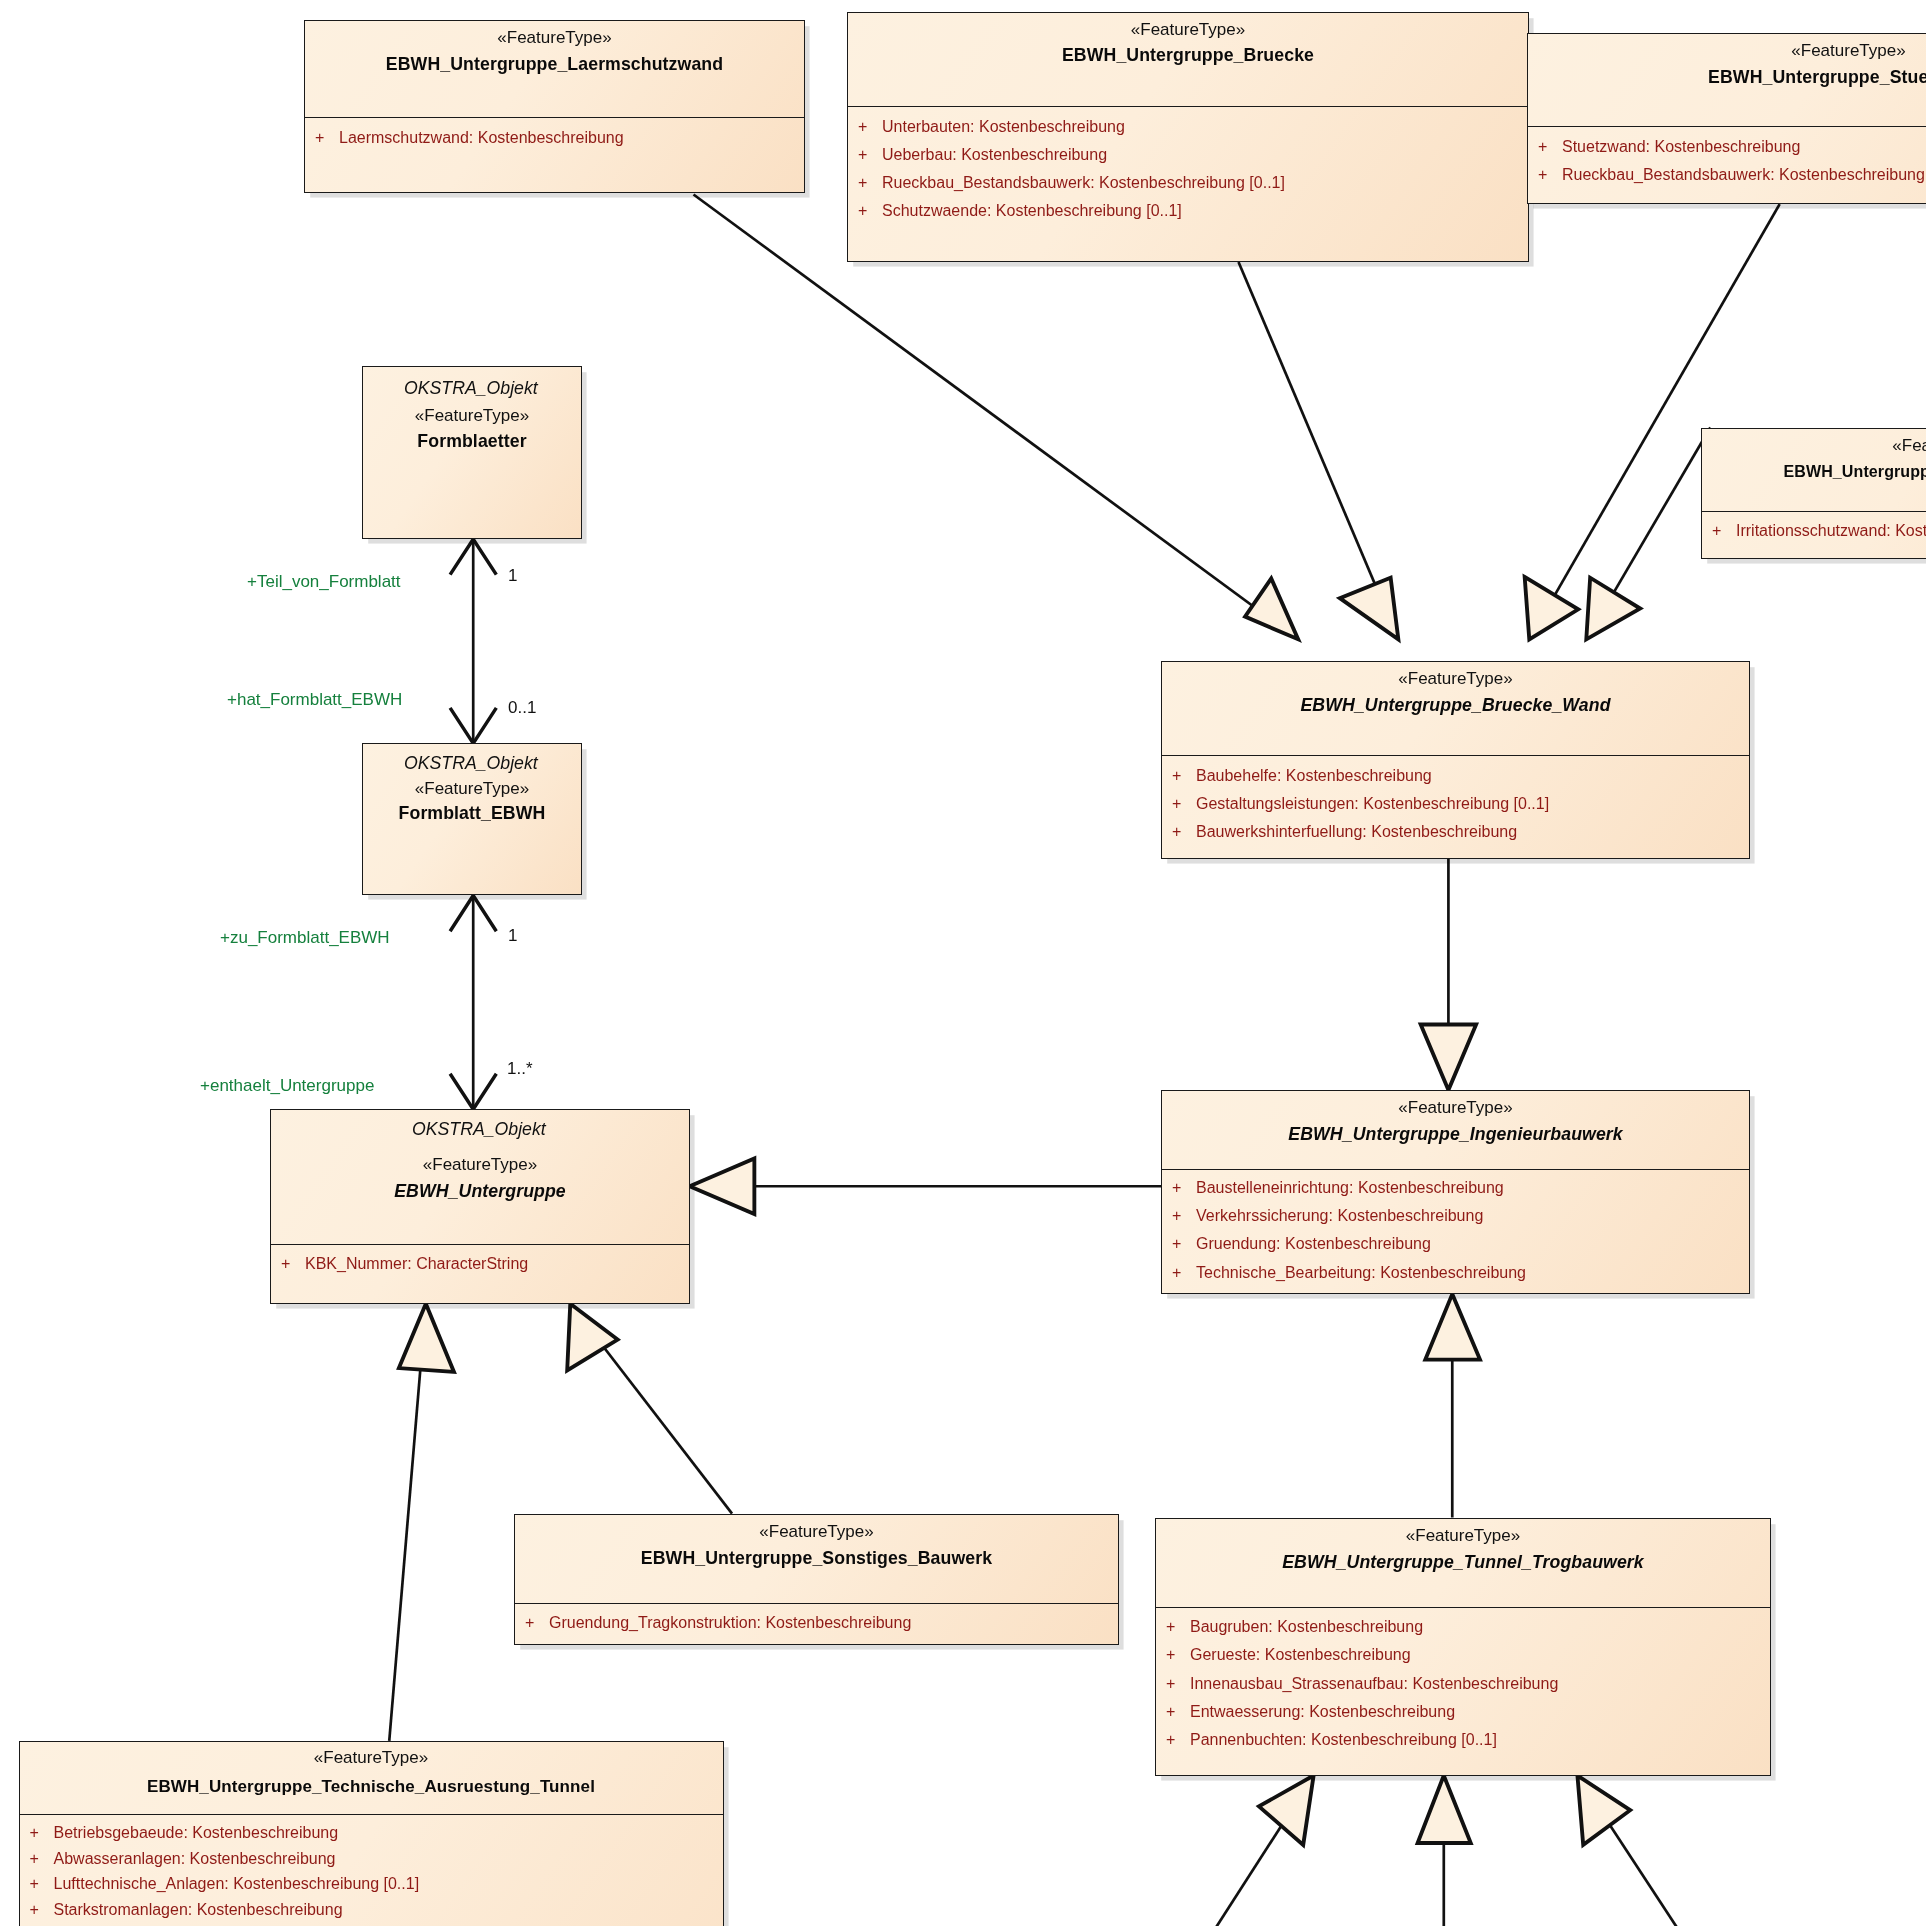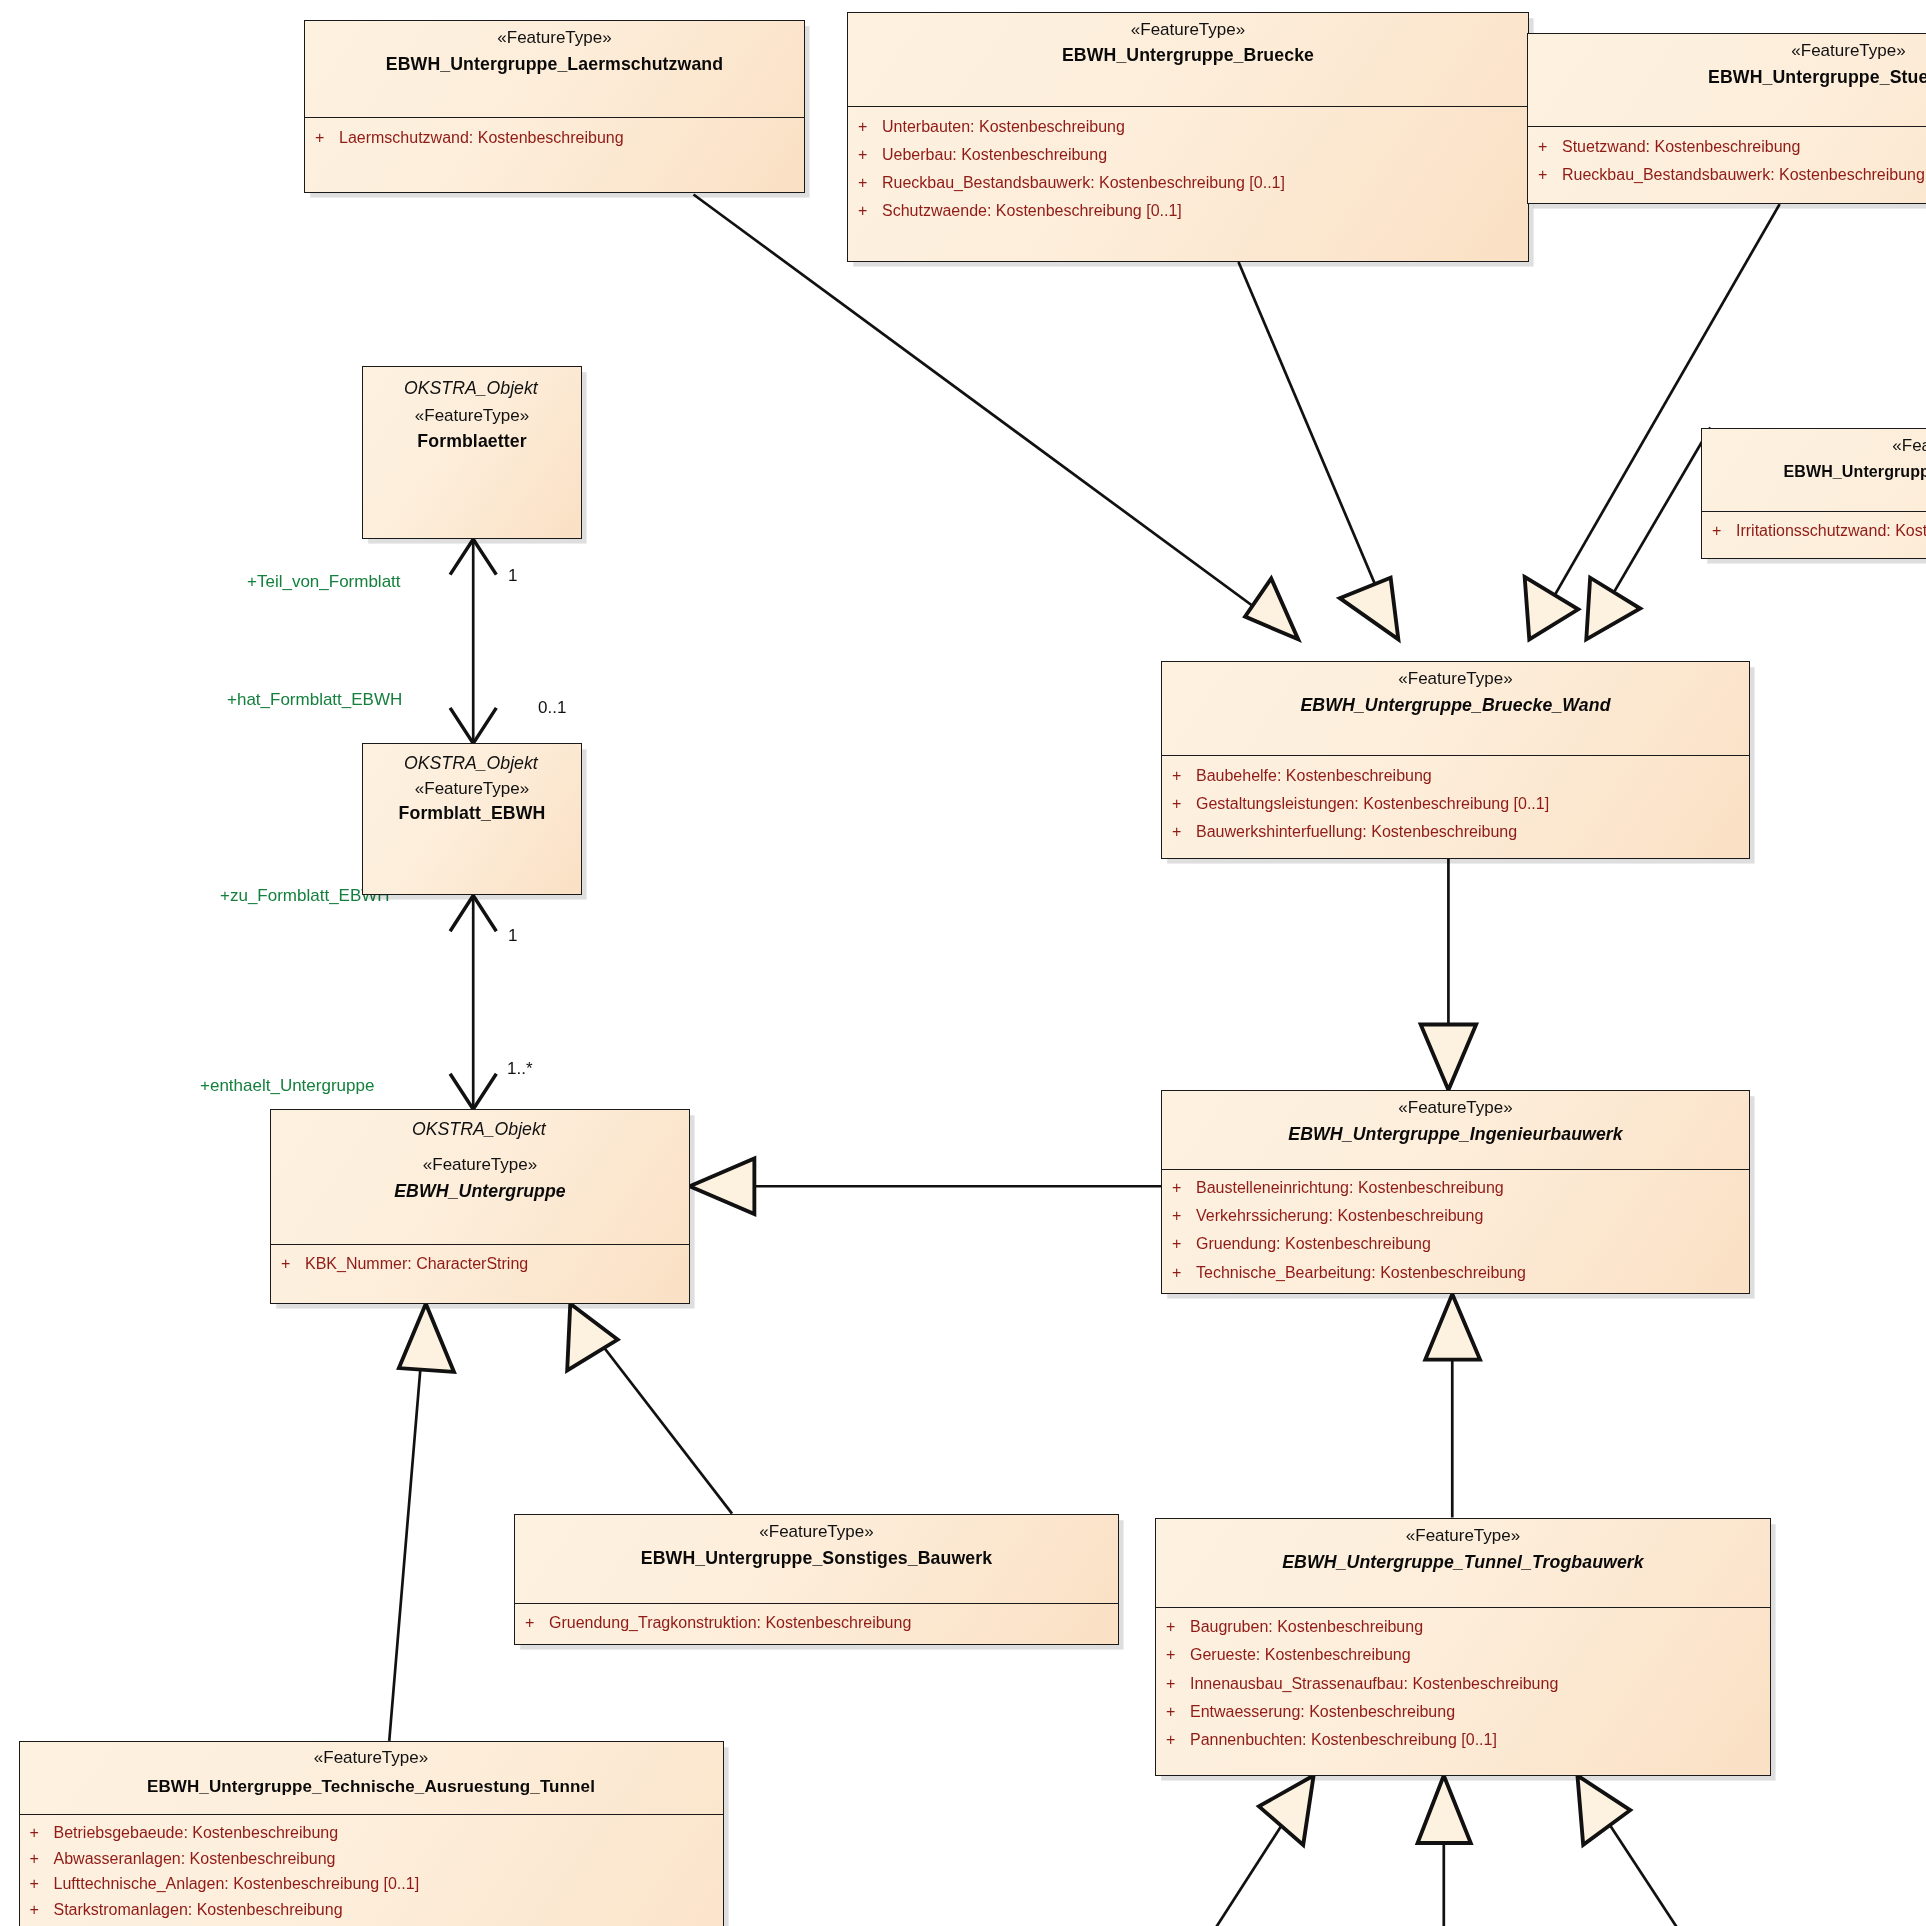--- a/index.html
+++ b/index.html
@@ -399,22 +399,22 @@
         <span class="sig">Starkstromanlagen: Kostenbeschreibung</span>
       </div>
 
     </div>
   </div>
 
   <span class="edge-label" style="left:247px; top:572px;">+Teil_von_Formblatt</span>
   <span class="mult-label" style="left:508px; top:566px;">1</span>
 
   <span class="edge-label" style="left:227px; top:690px;">+hat_Formblatt_EBWH</span>
-  <span class="mult-label" style="left:538px; top:698px;">0..1</span>
-
-  <span class="edge-label" style="left:220px; top:886px;">+zu_Formblatt_EBWH</span>
+  <span class="mult-label" style="left:508px; top:698px;">0..1</span>
+
+  <span class="edge-label" style="left:220px; top:928px;">+zu_Formblatt_EBWH</span>
   <span class="mult-label" style="left:508px; top:926px;">1</span>
 
   <span class="edge-label" style="left:200px; top:1052px;margin-top:24px;">+enthaelt_Untergruppe</span>
   <span class="mult-label" style="left:507px; top:1059px;">1..*</span>
 
 </div>
 
 
 </body></html>

